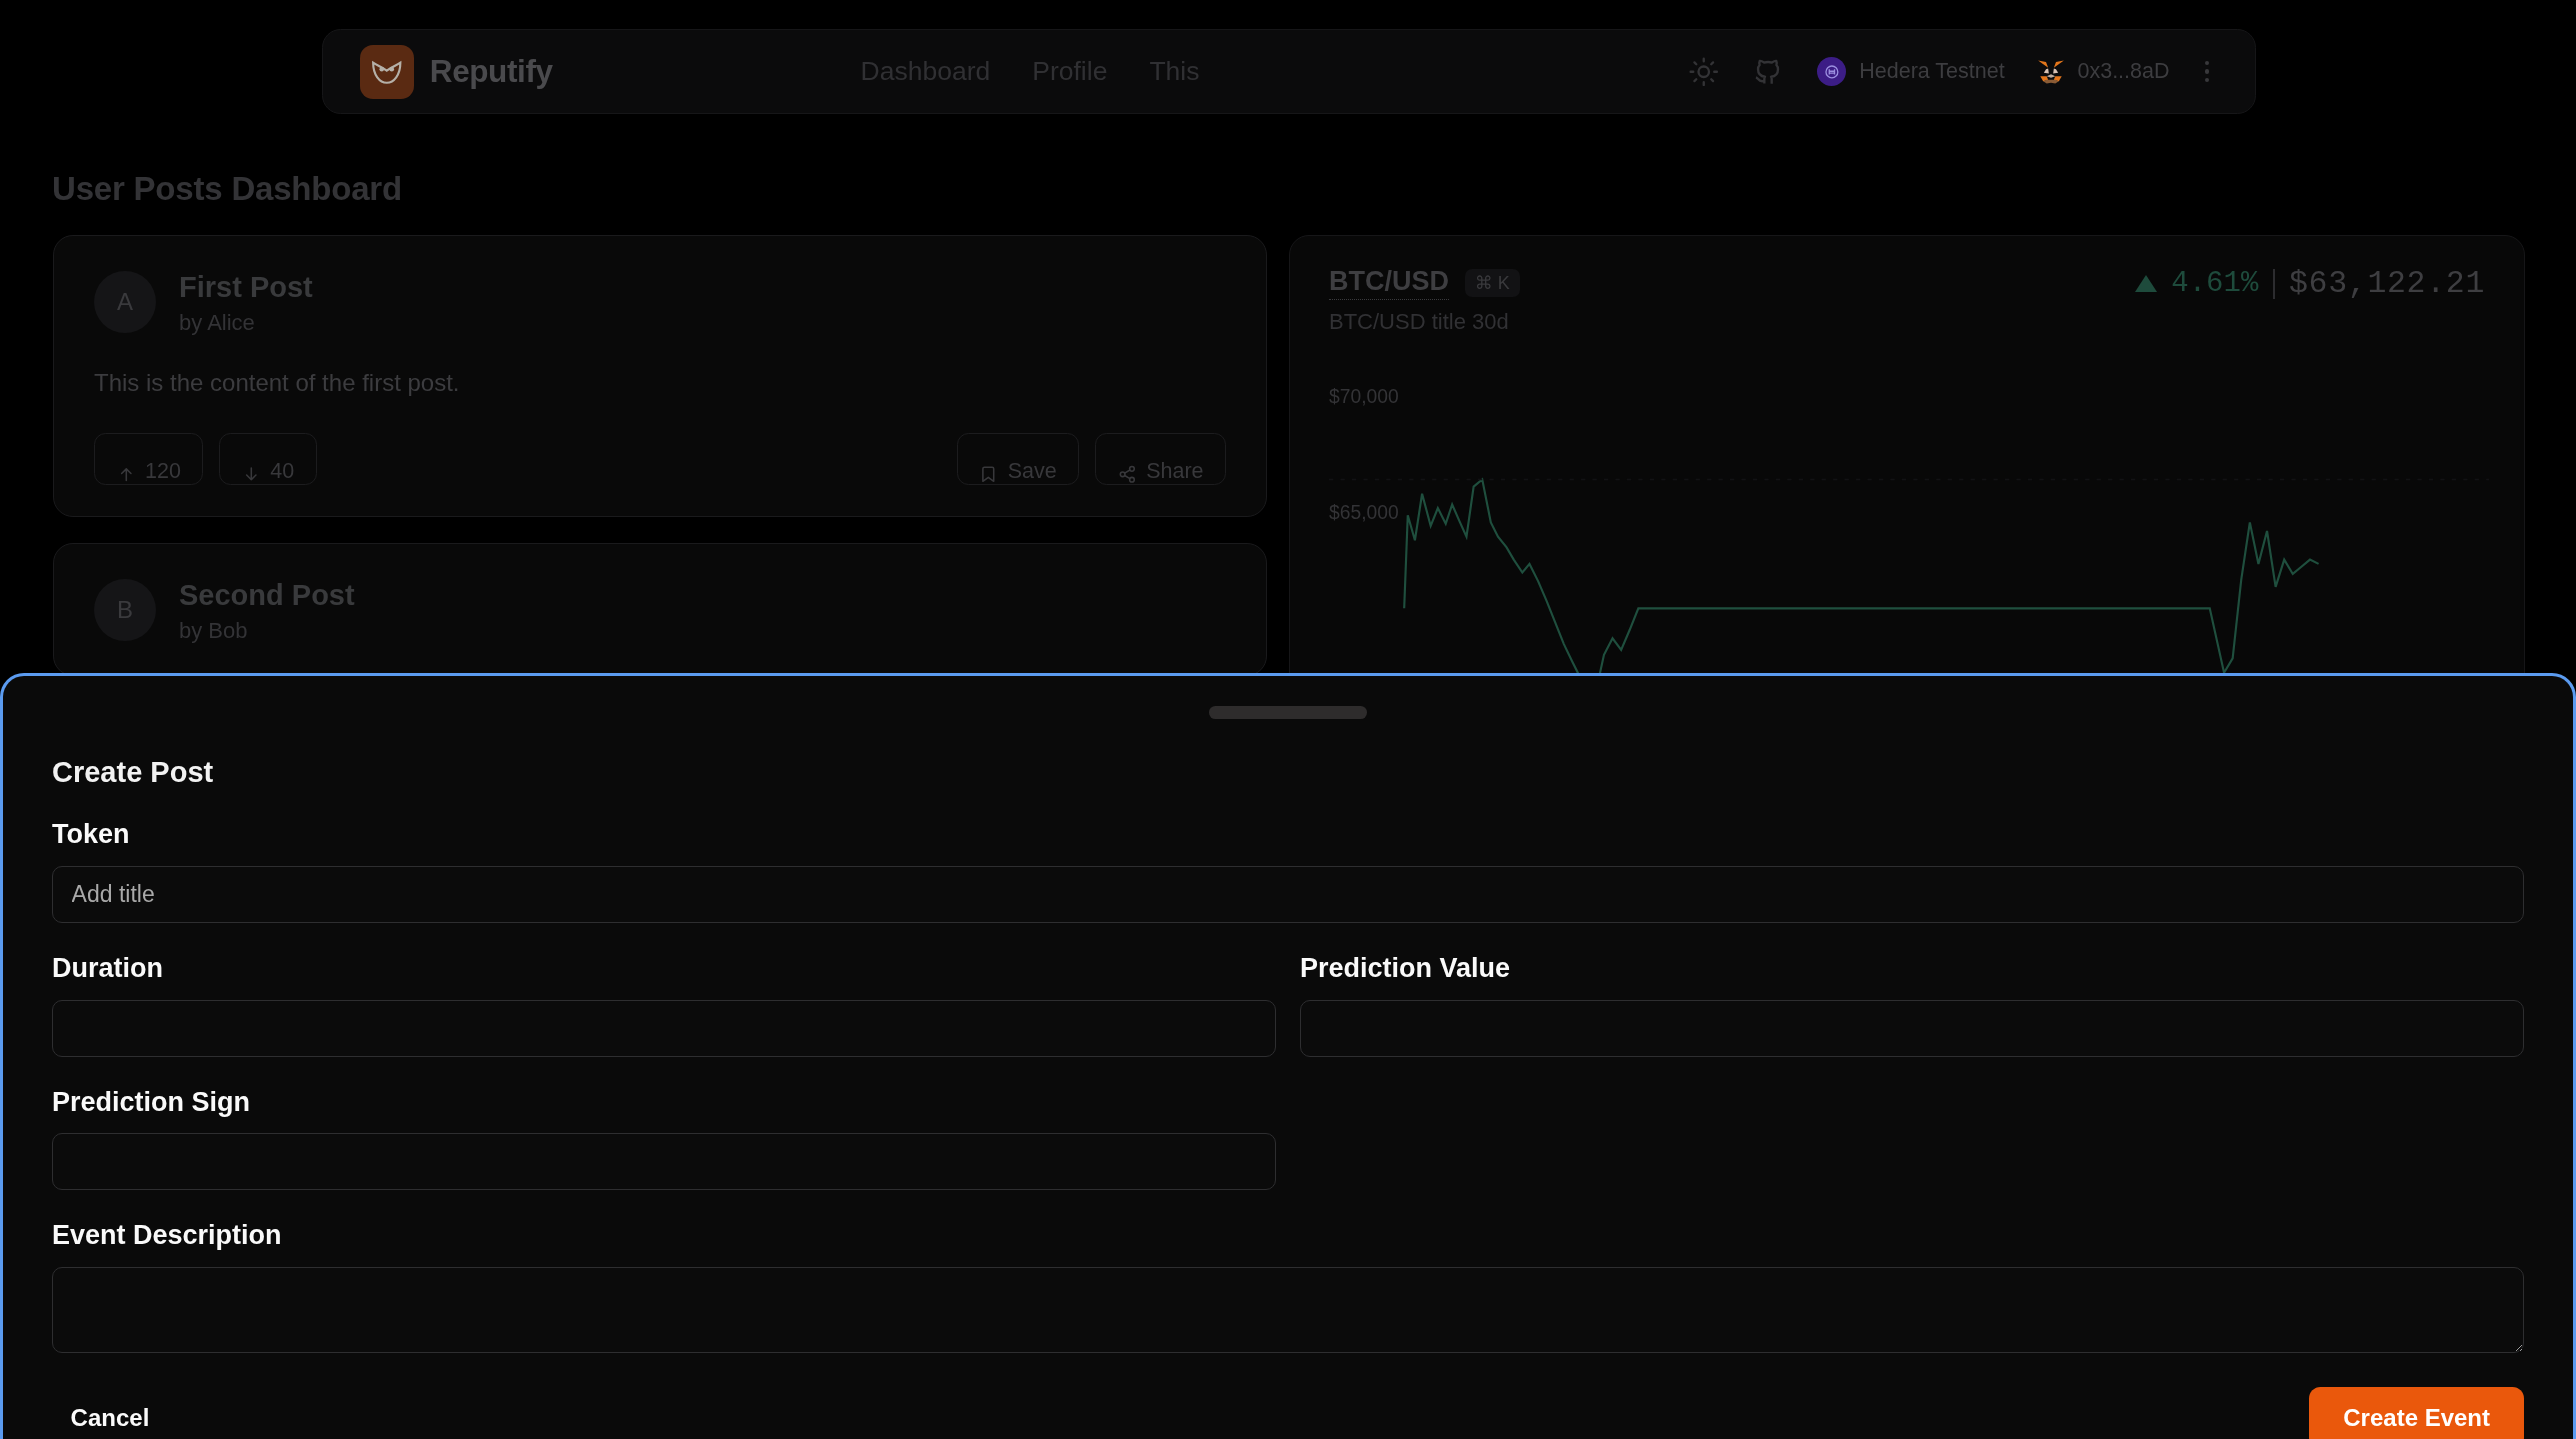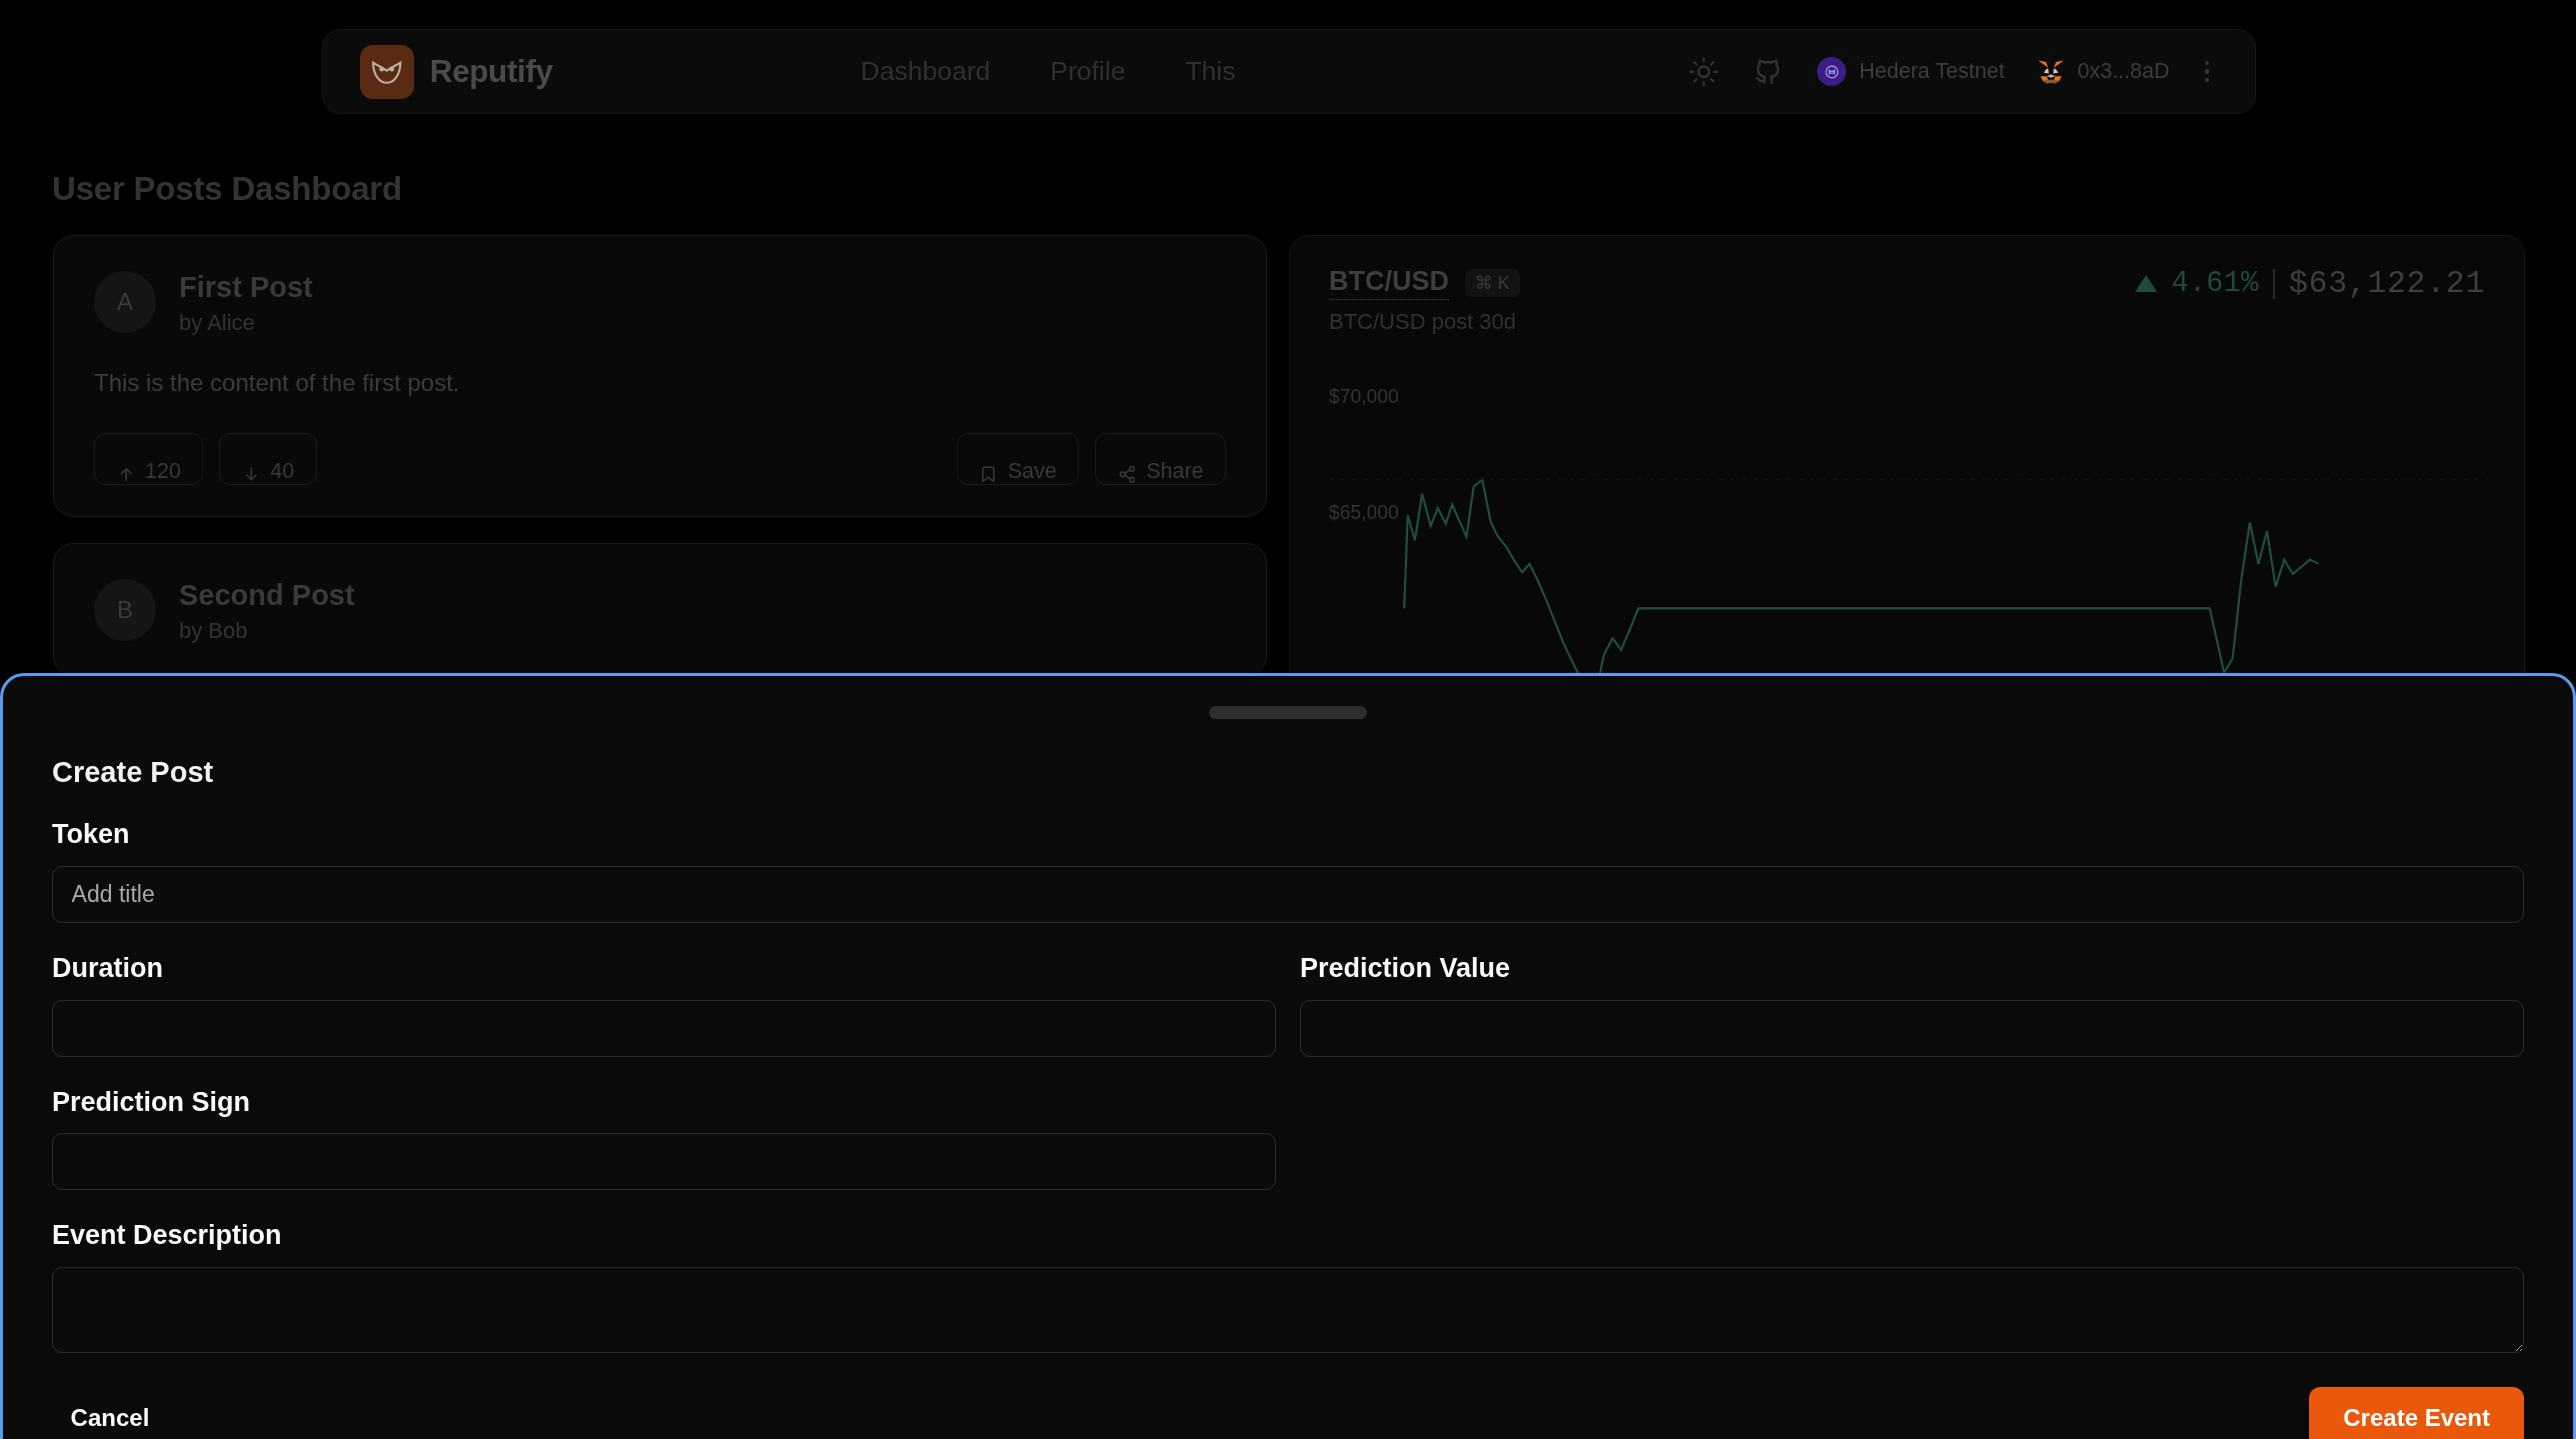--- a/index.html
+++ b/index.html
@@ -25,21 +25,21 @@
     padding: 0 37px;
   }
   .brand { display: flex; align-items: center; gap: 15.8px; }
   .brand-logo {
     width: 54px; height: 54px; border-radius: 13px;
     background: #5a2a12;
     display: flex; align-items: center; justify-content: center;
   }
   .brand-name { font-size: 31.5px; font-weight: 700; color: #4a4a4d; letter-spacing: -0.4px; }
 
-  .nav-links { display: flex; gap: 60px; margin-left: 308px; }
+  .nav-links { display: flex; gap: 42px; margin-left: 308px; }
   .nav-link { font-size: 26.5px; color: #303033; }
 
   .nav-right { margin-left: auto; display: flex; align-items: center; gap: 27px; }
   .icon-btn { width: 37px; height: 37px; display: flex; align-items: center; justify-content: center; }
   .chain-pill { display: flex; align-items: center; gap: 13px; padding: 0 4.3px; }
   .chain-dot {
     width: 29px; height: 29px; border-radius: 50%;
     background: #3c1d86;
     display: flex; align-items: center; justify-content: center;
   }
@@ -306,21 +306,21 @@
       </div>
     </div>
 
     <div class="chart-panel">
       <div class="chart-top">
         <div>
           <div style="display:flex;align-items:center;">
             <span class="chart-sym">BTC/USD</span>
             <span class="kbd">⌘ K</span>
           </div>
-          <div class="chart-sub">BTC/USD post 30d</div>
+          <div class="chart-sub">BTC/USD title 30d</div>
         </div>
         <div class="chart-quote">
           <span class="tri"></span>
           <span class="pct">4.61%</span>
           <span class="bar"></span>
           <span class="price">$63,122.21</span>
         </div>
       </div>
 
       <div class="y-label" style="left:39px;top:150px;">$70,000</div>

